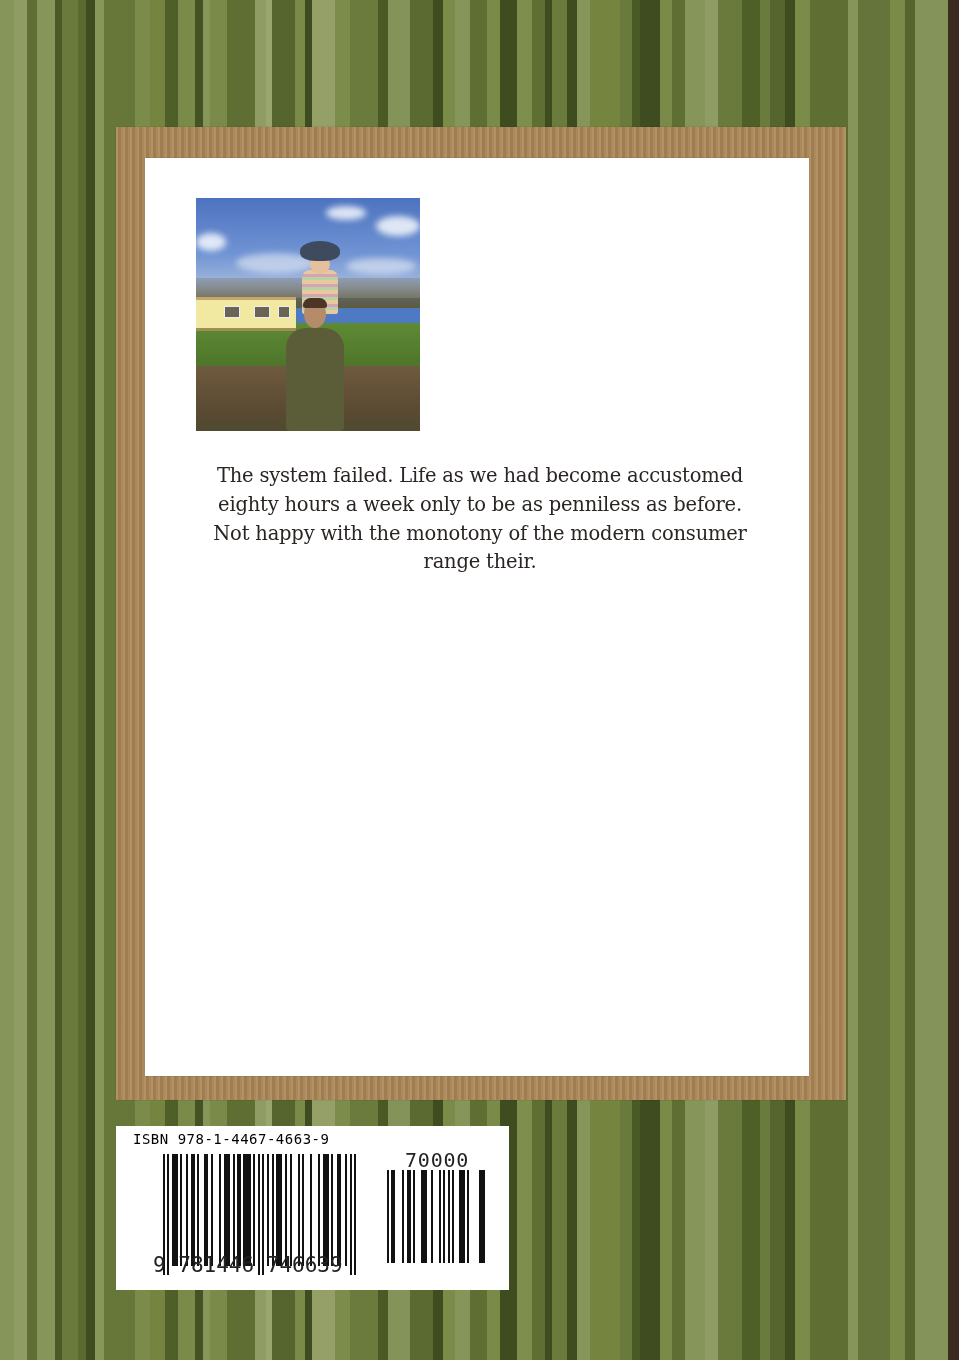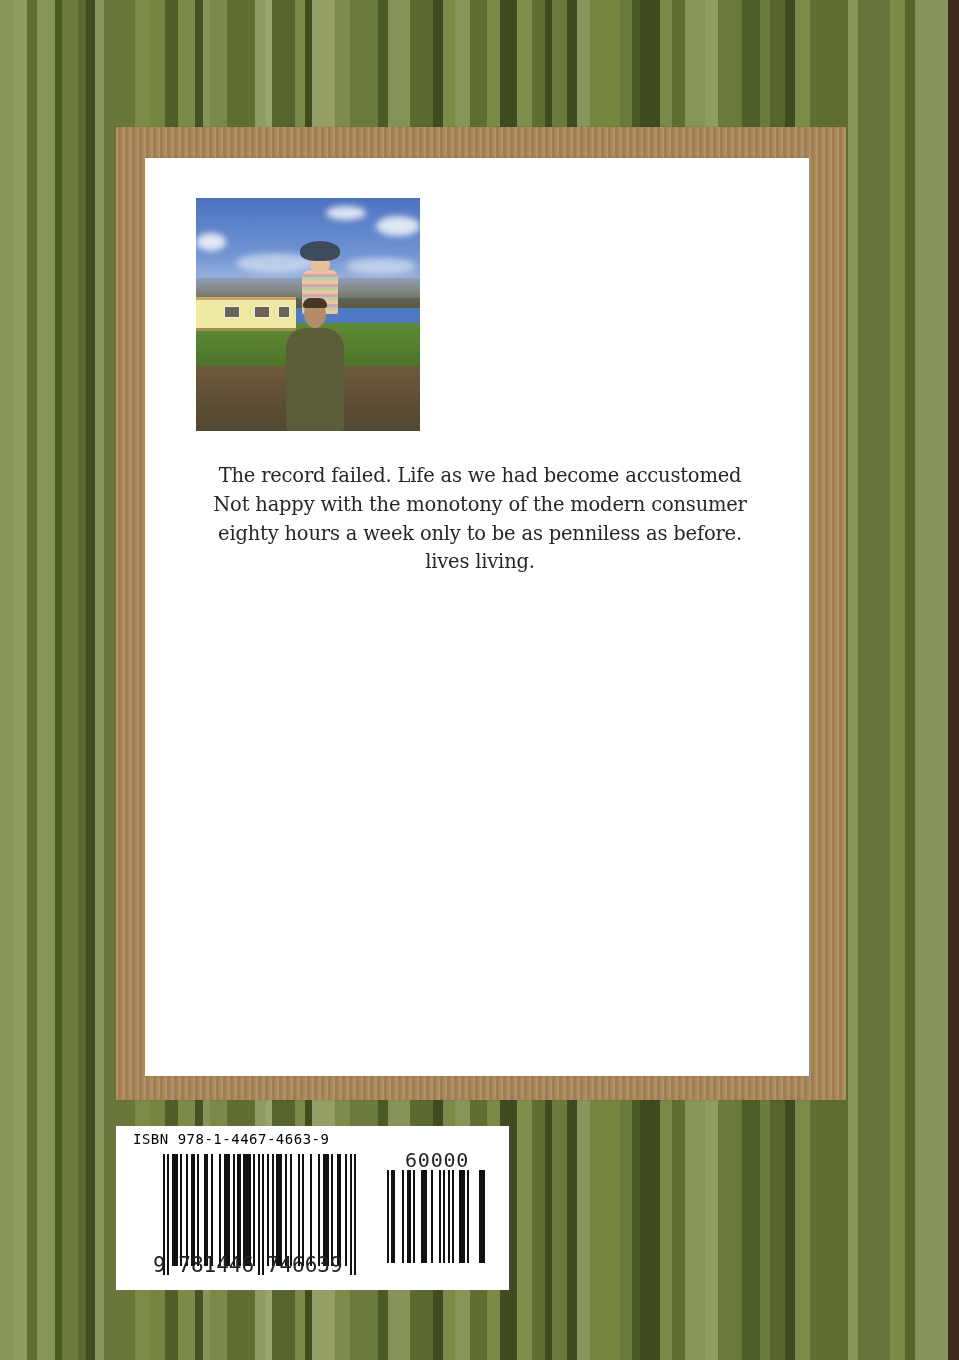--- a/index.html
+++ b/index.html
@@ -213,29 +213,29 @@
   <div class="path"></div>
   <div class="boy-body"></div>
   <div class="girl-body"></div>
   <div class="boy-head"></div>
   <div class="boy-hair"></div>
   <div class="girl-face"></div>
   <div class="hat"></div>
 </div>
 
 <div class="blurb">
-  <div>The record failed. Life as we had become accustomed</div>
+  <div>The system failed. Life as we had become accustomed</div>
+  <div>eighty hours a week only to be as penniless as before.</div>
   <div>Not happy with the monotony of the modern consumer</div>
-  <div>eighty hours a week only to be as penniless as before.</div>
-  <div>lives living.</div>
+  <div>range their.</div>
 </div>
 
 <div class="barcode-label"></div>
 <p class="isbn-text">ISBN 978-1-4467-4663-9</p>
-<p class="price-code">60000</p>
+<p class="price-code">70000</p>
 
 <div class="bars-main">
   <div class="bar guard" style="left:0px;width:2px;"></div>
   <div class="bar guard" style="left:4px;width:2px;"></div>
   <div class="bar" style="left:9px;width:6px;"></div>
   <div class="bar" style="left:17px;width:2px;"></div>
   <div class="bar" style="left:23px;width:2px;"></div>
   <div class="bar" style="left:28px;width:4px;"></div>
   <div class="bar" style="left:34px;width:2px;"></div>
   <div class="bar" style="left:41px;width:4px;"></div>

